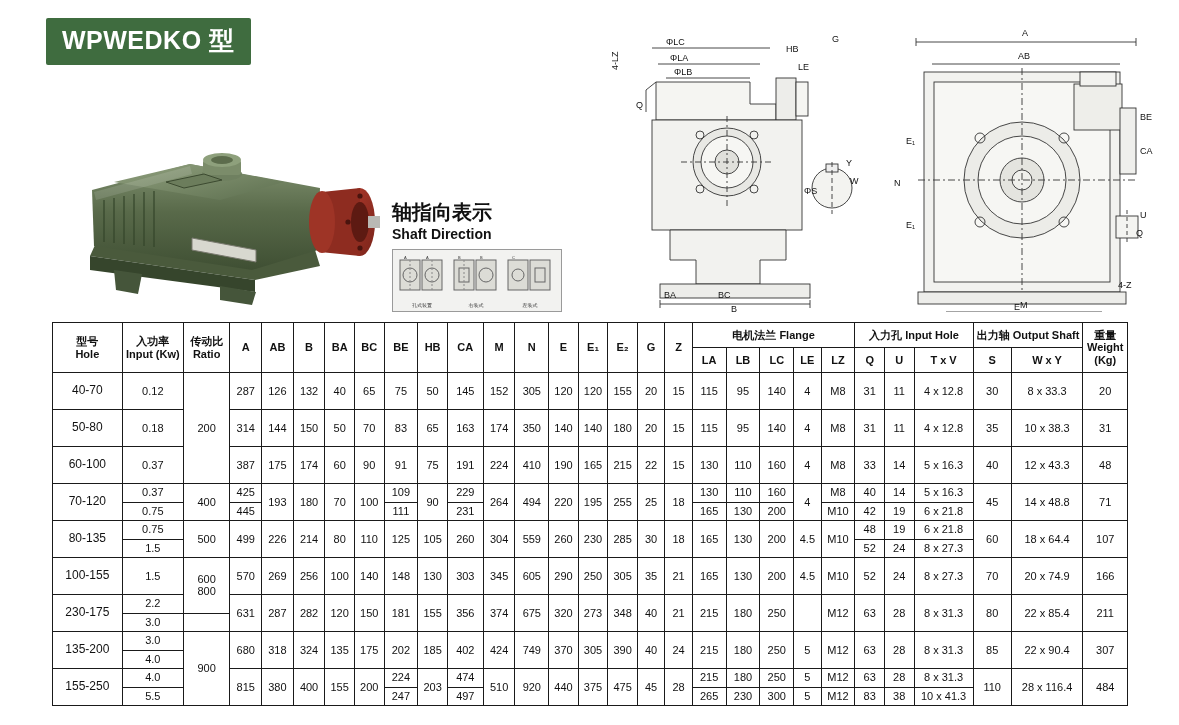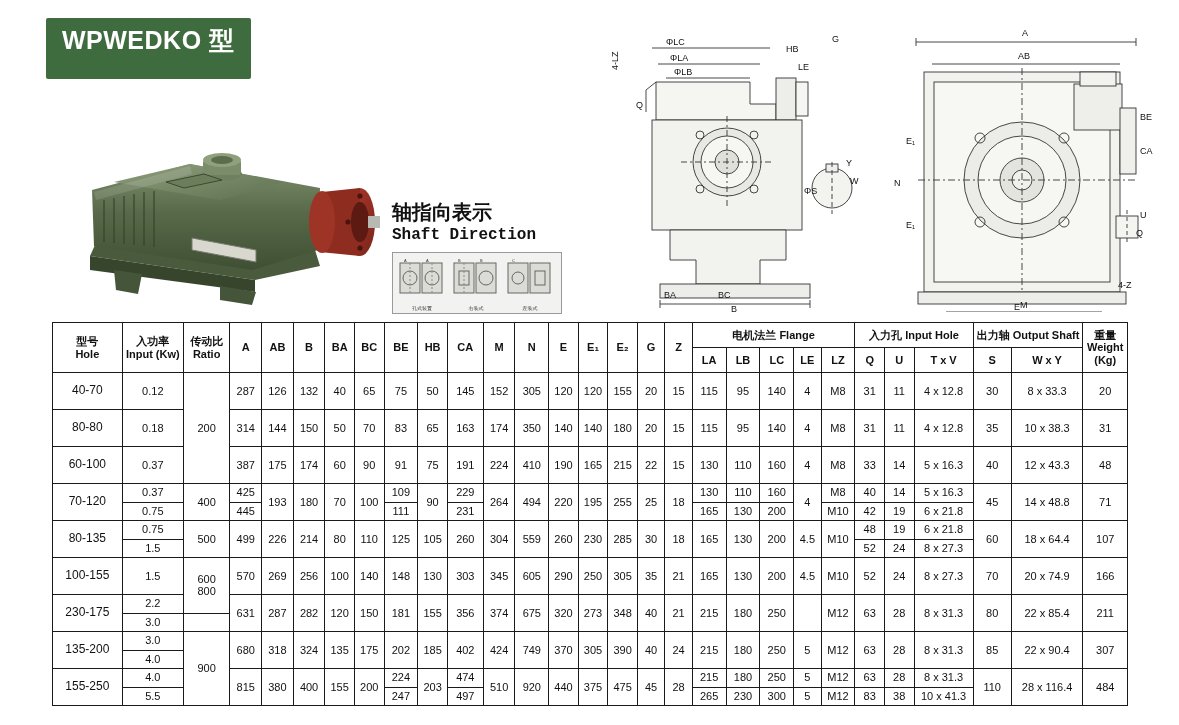--- a/index.html
+++ b/index.html
@@ -10,38 +10,38 @@
     font-family: "Liberation Sans", sans-serif;
     color: #111;
     position: relative;
     overflow: hidden;
   }
   
   #title-badge {
     position: absolute; left: 46px; top: 18px;
     background: #3f6c3f;
     color: #fff;
-    padding: 6px 16px 22px 16px;
+    padding: 6px 16px 8px 16px;
     font-size: 25px;
     font-weight: bold;
     letter-spacing: .5px;
     border-radius: 2px;
   }
   
   #product-photo {
     position: absolute; left: 70px; top: 130px;
     width: 310px; height: 175px;
   }
   
   #shaft-direction {
     position: absolute; left: 392px; top: 200px;
     width: 170px;
   }
   #shaft-direction .sd-label-cn { font-size: 20px; font-weight: bold; color:#111; line-height:1.25; }
-  #shaft-direction .sd-label-en { font-size: 16px; font-weight: bold; color:#111; line-height:1.3;font-family:Liberation Mono, monospace; }
+  #shaft-direction .sd-label-en { font-size: 14px; font-weight: bold; color:#111; line-height:1.3; }
   #shaft-thumbs {
     margin-top: 6px;
     border: 1px solid #9a9a9a;
     background: #f2f2f0;
     display: flex;
     padding: 4px 3px 2px 3px;
     gap: 2px;
   }
   .sd-thumb { width: 52px; }
   .sd-thumb .sd-cap { font-size: 5px; text-align: center; color:#333; line-height:1.1; margin-top:1px; }
@@ -391,21 +391,21 @@
       <td class="rowh">M8</td>
       <td class="rowh">31</td>
       <td class="rowh">11</td>
       <td class="rowh">4 x 12.8</td>
       <td class="rowh">30</td>
       <td class="rowh">8 x 33.3</td>
       <td class="rowh">20</td>
     </tr>
 
     <tr>
-      <td class="rowh model">80-80</td>
+      <td class="rowh model">50-80</td>
       <td class="rowh">0.18</td>
       <td class="rowh">314</td>
       <td class="rowh">144</td>
       <td class="rowh">150</td>
       <td class="rowh">50</td>
       <td class="rowh">70</td>
       <td class="rowh">83</td>
       <td class="rowh">65</td>
       <td class="rowh">163</td>
       <td class="rowh">174</td>

